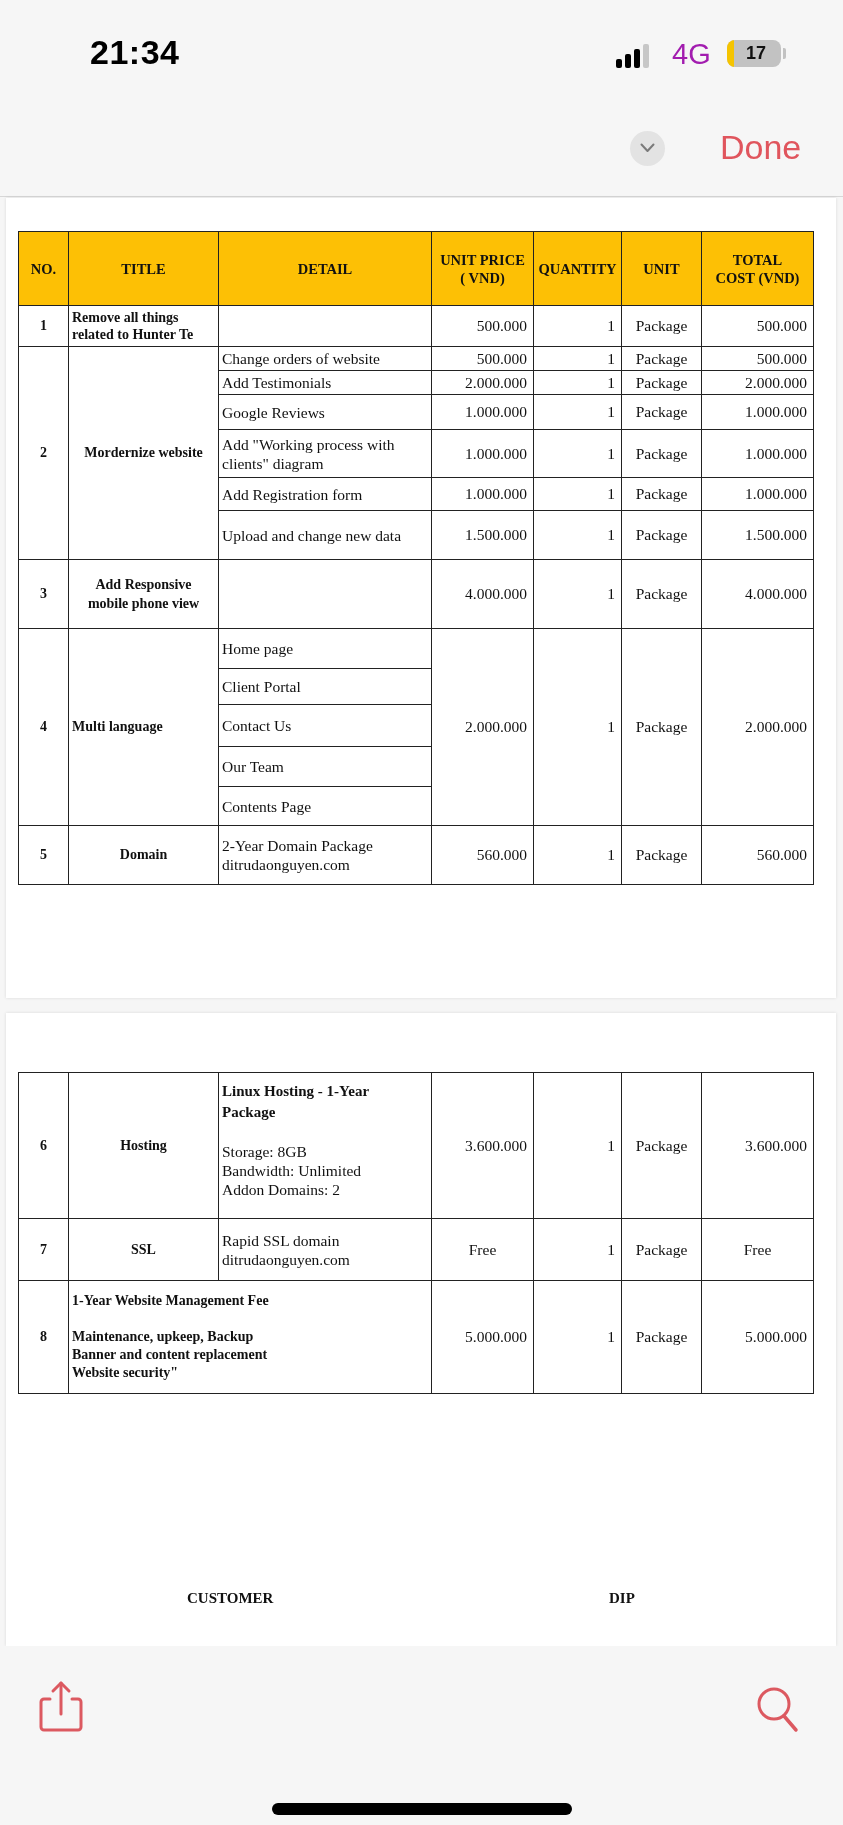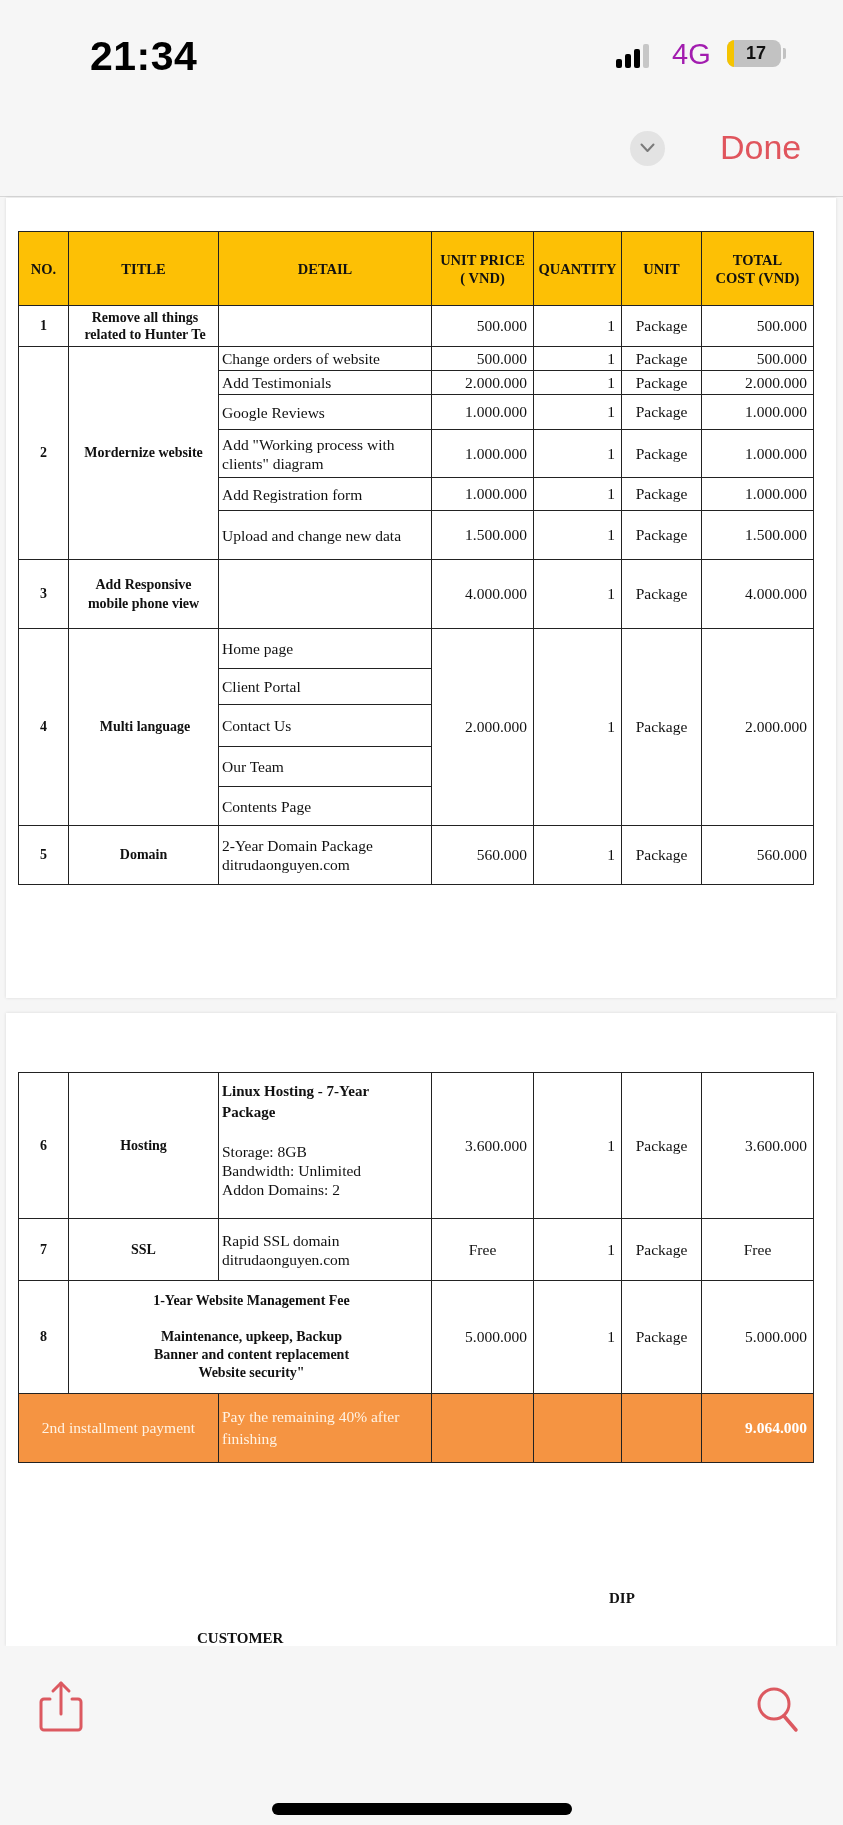--- a/index.html
+++ b/index.html
@@ -1,21 +1,21 @@
 <!DOCTYPE html>
 <html><head>
 <meta charset="utf-8">
 <style>
   * { box-sizing: border-box; margin: 0; padding: 0; }
   html, body { width: 843px; height: 1825px; overflow: hidden; background: #f6f6f6; }
   body { position: relative; font-family: "Liberation Sans", sans-serif; }
 
   
   .status-bar { position: absolute; left: 0; top: 0; width: 843px; height: 110px; background: #f6f6f6; }
-  .time { position: absolute; left: 90px; top: 33px; font-size: 41px; font-weight: 600; color: #000; letter-spacing: 0.5px; }
+  .time { position: absolute; left: 90px; top: 33px; font-size: 34px; font-weight: 600; color: #000; letter-spacing: 0.5px; }
   .signal { position: absolute; left: 616px; top: 46px; width: 36px; height: 22px; }
   .signal span { position: absolute; bottom: 0; width: 6px; border-radius: 2px; background: #000; }
   .signal span.dim { background: #c7c7c7; }
   .net { position: absolute; left: 672px; top: 38px; font-size: 29px; color: #a21caf; }
   .battery { position: absolute; left: 727px; top: 40px; width: 54px; height: 27px; border-radius: 8px; background: #c2c2c2; overflow: hidden; }
   .battery .fill { position: absolute; left: 0; top: 0; width: 7px; height: 100%; background: #f5c400; }
   .battery .pct { position: absolute; left: 0; top: 0; width: 100%; height: 100%; text-align: center; line-height: 27px; font-size: 18px; font-weight: 700; color: #111; padding-left: 4px; }
   .battery-tip { position: absolute; left: 783px; top: 48px; width: 3px; height: 11px; border-radius: 0 2px 2px 0; background: #c2c2c2; }
 
   
@@ -29,21 +29,21 @@
   .page { position: absolute; left: 6px; width: 830px; background: #fff; box-shadow: 0 0 3px rgba(0,0,0,0.12); }
   .page1 { top: 198px; height: 800px; }
   .page2 { top: 1013px; height: 633px; }
 
   
   table.q { position: absolute; border-collapse: collapse; font-family: "Liberation Serif", serif; color: #111; table-layout: fixed; }
   table.q td, table.q th { border: 1.5px solid #222; font-size: 15.5px; vertical-align: middle; }
   table.q th { background: #fdc005; font-weight: 700; font-size: 14.5px; text-align: center; line-height: 18px; }
   .c { text-align: center; }
   .r { text-align: right; padding-right: 6px; }
-  .l { text-align: center; padding-left: 3px; }
+  .l { text-align: left; padding-left: 3px; }
   .b { font-weight: 700; }
   .detail { padding-left: 3px; line-height: 19px; }
 
   .total-row td { background: #0b6fc6; color: #fff; font-weight: 700; font-size: 17px; }
   .pay-row td { background: #f59442; color: #fff3e4; font-size: 16px; }
   .pay-row td.amt { font-weight: 700; font-size: 15.5px; color: #fff; }
 
   .sign { position: absolute; top: 1590px; font-family: "Liberation Serif", serif; font-weight: 700; font-size: 15px; color: #111; }
 
   
@@ -215,21 +215,21 @@
         <col style="width:88px">
         <col style="width:80px">
         <col style="width:112px">
     </colgroup>
 
     <tbody>
         <tr style="height:146px">
       <td class="c b" style="font-size:14px">6</td>
       <td class="c b" style="font-size:14px">Hosting</td>
       <td class="detail" style="vertical-align:top;padding-top:8px;">
-        <div class="b" style="font-size:15px;line-height:21px;width:170px;">Linux Hosting - 7-Year Package</div>
+        <div class="b" style="font-size:15px;line-height:21px;width:170px;">Linux Hosting - 1-Year Package</div>
         <div style="height:19px"></div>
         <div>Storage: 8GB</div>
         <div>Bandwidth: Unlimited</div>
         <div>Addon Domains: 2</div>
       </td>
       <td class="r">3.600.000</td>
       <td class="r">1</td>
       <td class="c">Package</td>
       <td class="r">3.600.000</td>
     </tr>
@@ -256,33 +256,25 @@
         <div>Banner and content replacement</div>
         <div>Website security"</div>
       </td>
       <td class="r">5.000.000</td>
       <td class="r">1</td>
       <td class="c">Package</td>
       <td class="r">5.000.000</td>
     </tr>
 
 
-    <tr class="pay-row" style="height:69px">
-      <td colspan="2" class="c">2nd installment payment</td>
-      <td class="detail" style="line-height:22px;">Pay the remaining 40% after finishing</td>
-      <td></td>
-      <td></td>
-      <td></td>
-      <td class="r amt">9.064.000</td>
-    </tr>
   </tbody>
     </table>
 </div>
 
-<div class="sign" style="left:197px;margin-top:40px;">CUSTOMER</div>
+<div class="sign" style="left:187px;">CUSTOMER</div>
 <div class="sign" style="left:609px;">DIP</div>
 
 <div class="toolbar">
   <div class="share-btn">
     <svg width="50" height="56" viewBox="0 0 50 56">
       <path d="M14 20 H8 a3 3 0 0 0 -3 3 V48 a3 3 0 0 0 3 3 H42 a3 3 0 0 0 3 -3 V23 a3 3 0 0 0 -3 -3 H36" fill="none" stroke="#dc5960" stroke-width="3" stroke-linecap="round" stroke-linejoin="round"></path>
       <line x1="25" y1="4" x2="25" y2="35" stroke="#dc5960" stroke-width="3" stroke-linecap="round"></line>
       <polyline points="17,12 25,4 33,12" fill="none" stroke="#dc5960" stroke-width="3" stroke-linecap="round" stroke-linejoin="round"></polyline>
     </svg>
   </div>

